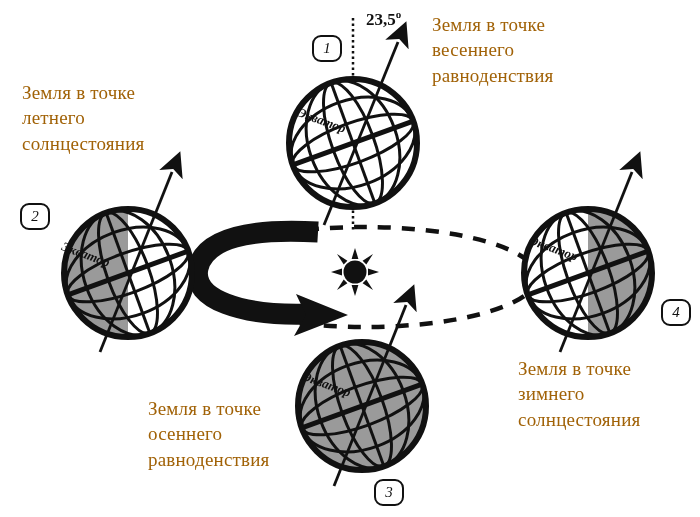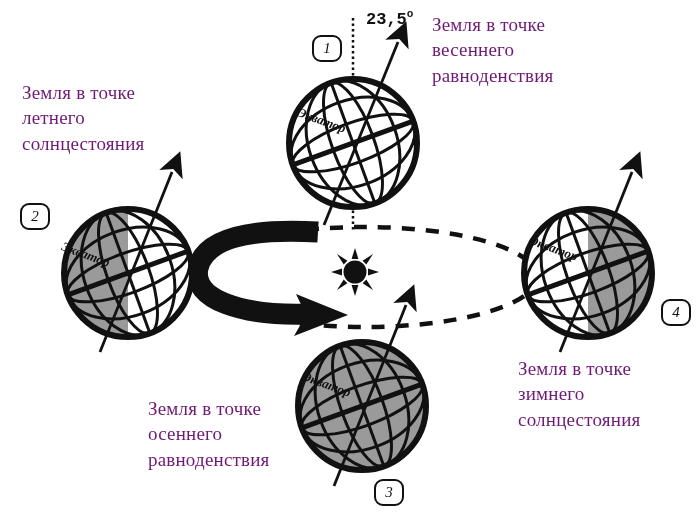--- a/index.html
+++ b/index.html
@@ -21,33 +21,33 @@
     left: 0;
     top: 0;
     width: 700px;
     height: 517px;
   }
   .caption {
     position: absolute;
     font-family: "Liberation Serif", "DejaVu Serif", serif;
     font-size: 19px;
     line-height: 1.33;
-    color: #701a75;
+    color: #a16207;
     white-space: pre-line;
     letter-spacing: 0.2px;
   }
   .caption-spring { left: 432px; top: 12px; }
   .caption-summer { left: 22px; top: 80px; }
   .caption-autumn { left: 148px; top: 396px; }
   .caption-winter { left: 518px; top: 356px; }
   .angle-label {
     position: absolute;
     left: 366px;
     top: 8px;
-    font-family: Liberation Mono, monospace;
+    font-family: Liberation Serif, serif;
     font-size: 17px;
     font-weight: 600;
     color: #111111;
   }
   .angle-label sup { font-size: 11px; }
   .badge {
     position: absolute;
     width: 30px;
     height: 27px;
     border: 2.5px solid #111111;

